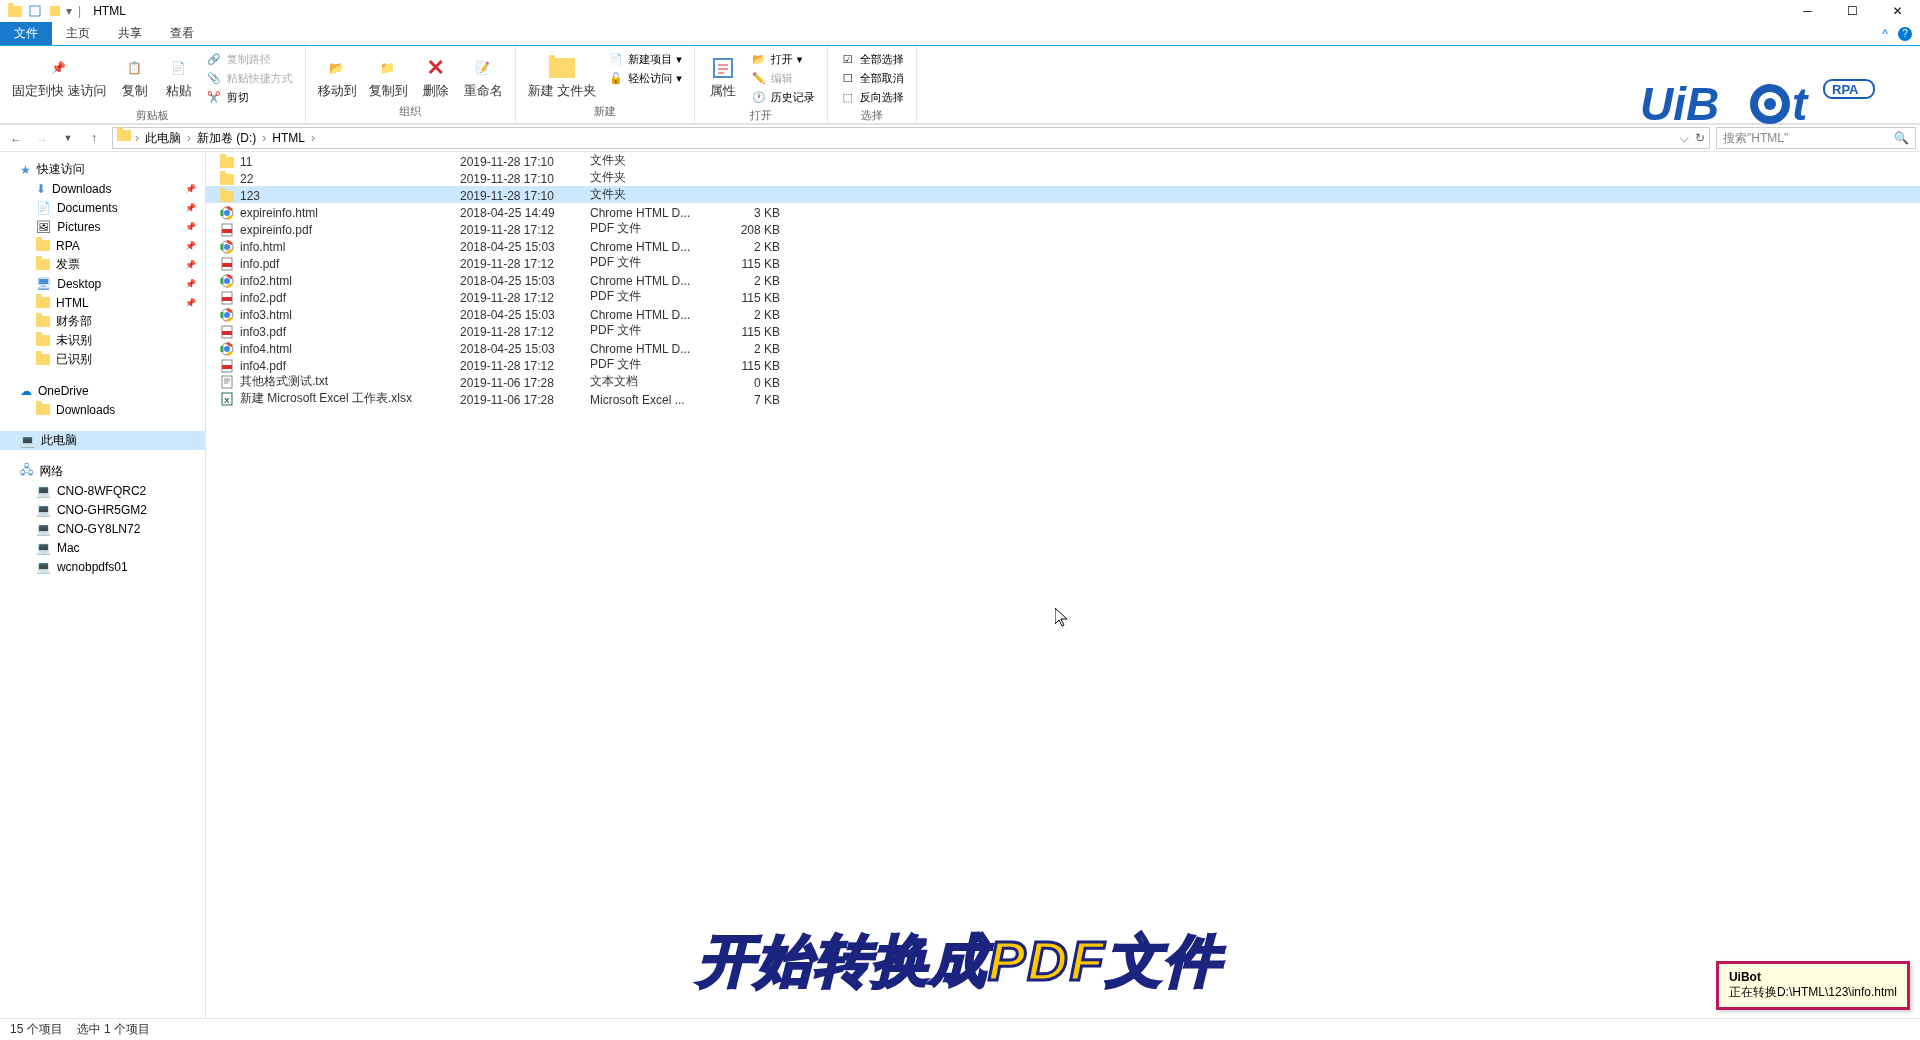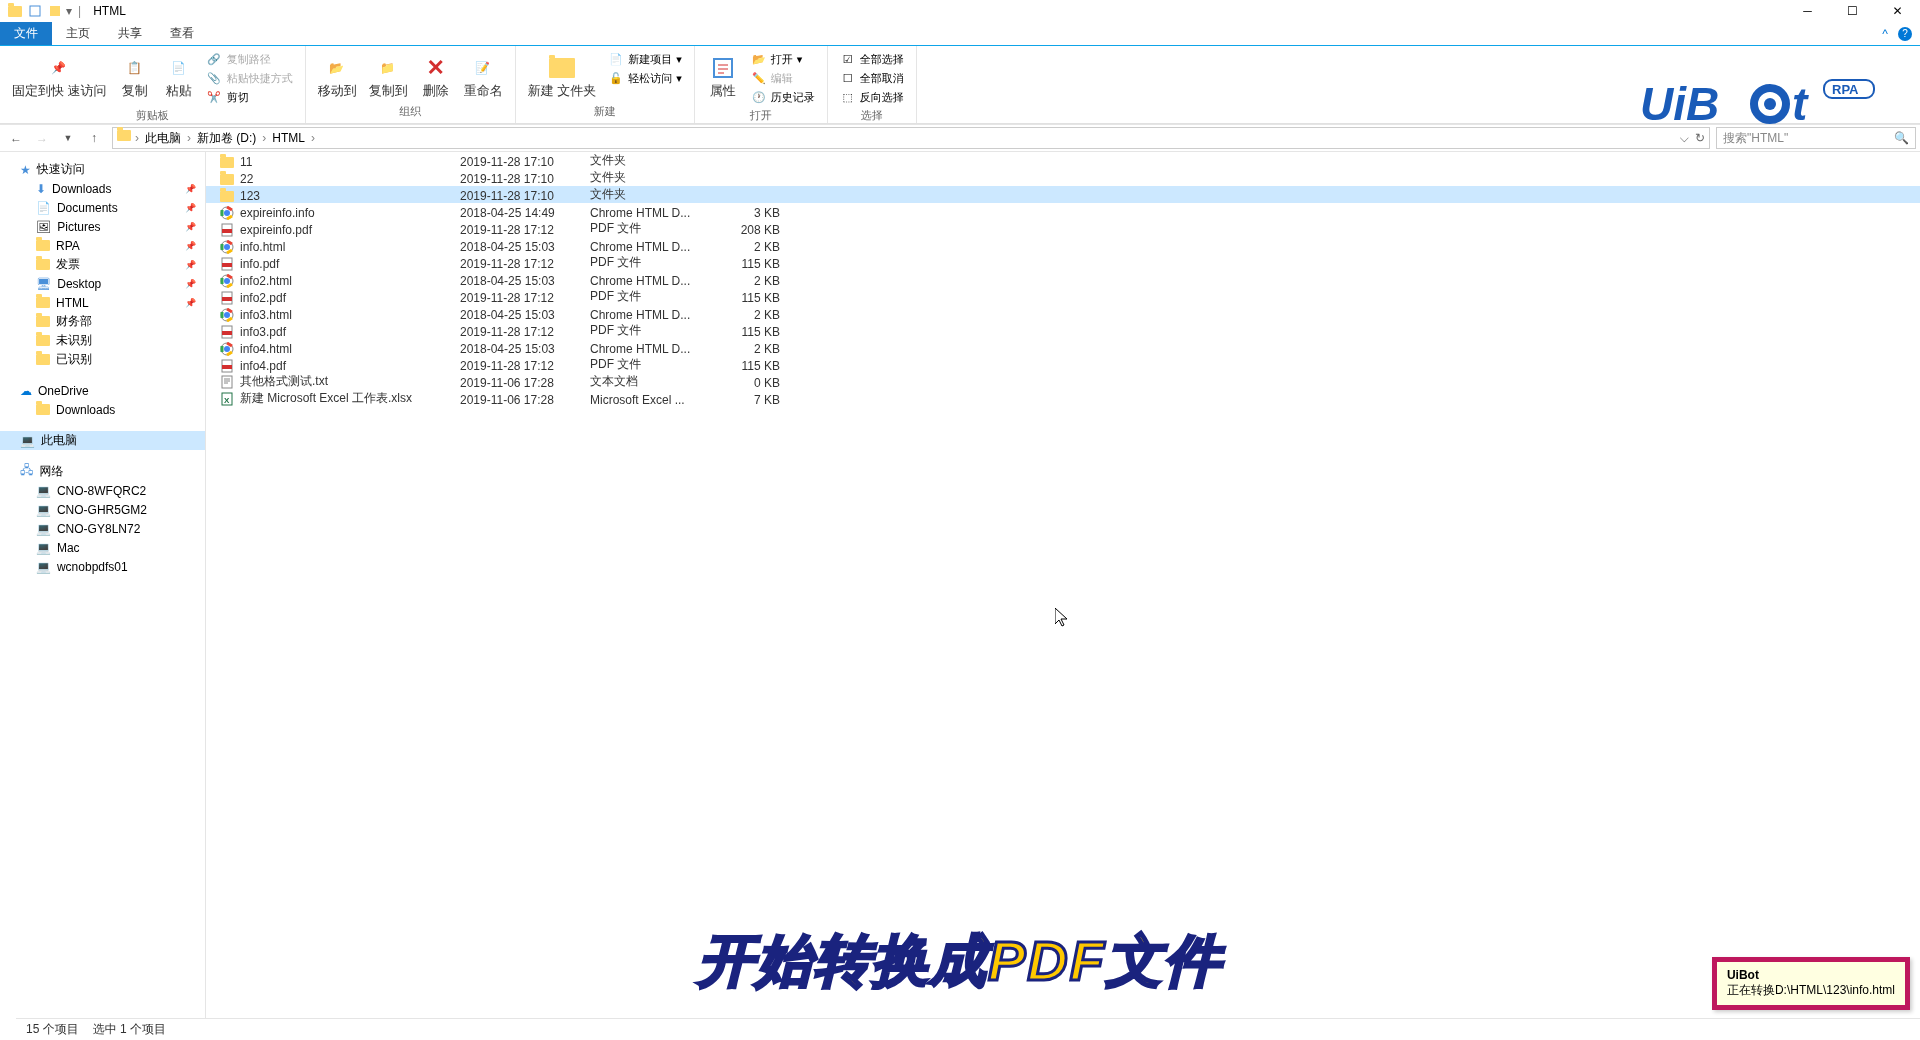--- a/index.html
+++ b/index.html
@@ -62,27 +62,27 @@
 .col-date { width: 130px; }
 .col-type { width: 120px; }
 .col-size { width: 70px; text-align: right; }
 .file-rows { flex: 1; }
 .file-row { display: flex; align-items: flex-end; height: 17px; padding-left: 14px; color: #333; }
 .file-row.selected { background: #cce8ff; }
 .file-row .fname { display: flex; align-items: center; gap: 6px; }
 .file-row .ficon { width: 14px; height: 14px; display:flex; align-items:center; justify-content:center; }
 
 
-.status-bar { position: absolute; bottom: 0; left: 16px; right: 0; height: 22px; border-top: 1px solid #e5e5e5; display: flex; align-items: center; padding: 0 10px; background: #fff; color: #333; gap: 14px; }
+.status-bar { position: absolute; bottom: 0; left: 0; right: 0; height: 22px; border-top: 1px solid #e5e5e5; display: flex; align-items: center; padding: 0 10px; background: #fff; color: #333; gap: 14px; }
 
 
 .overlay-text { position: absolute; left: 50%; transform: translateX(-50%); bottom: 40px; font-size: 56px; font-weight: 900; color: #ffc800; -webkit-text-stroke: 3px #1a237e; letter-spacing: 2px; font-style: italic; white-space: nowrap; }
 
 
-.notification { position: absolute; right: 10px; bottom: 30px; border: 5px solid #be185d; background: #ffffe1; padding: 6px 10px; box-shadow: 2px 2px 4px rgba(0,0,0,0.2); }
+.notification { position: absolute; right: 10px; bottom: 30px; border: 3px solid #be185d; background: #ffffe1; padding: 6px 10px; box-shadow: 2px 2px 4px rgba(0,0,0,0.2); }
 .notification .ntitle { font-weight: bold; }
 
 
 .folder-shape { width: 14px; height: 11px; background: #ffd86b; border-radius: 1px; position: relative; }
 .folder-shape::before { content:''; position:absolute; top:-3px; left:0; width:6px; height:3px; background:#ffd86b; border-radius:1px 1px 0 0; }
 svg { display: block; }
 </style>
 </head>
 <body>
 
@@ -432,21 +432,21 @@
           <div class="col-name fname">
             <span class="ficon">
               <svg width="14" height="14">
                 <circle cx="7" cy="7" r="6" fill="#fff" stroke="#888"></circle>
                 <circle cx="7" cy="7" r="3" fill="#4285f4"></circle>
                 <path d="M7 1 L12 4" stroke="#ea4335" stroke-width="3"></path>
                 <path d="M12 10 L7 13" stroke="#fbbc05" stroke-width="3"></path>
                 <path d="M2 10 L2 4" stroke="#34a853" stroke-width="3"></path>
               </svg>
             </span>
-            <span>expireinfo.info</span>
+            <span>expireinfo.html</span>
           </div>
           <div class="col-date">2018-04-25 14:49</div>
           <div class="col-type">Chrome HTML D...</div>
           <div class="col-size">3 KB</div>
         </div>
         <div class="file-row">
           <div class="col-name fname">
             <span class="ficon">
               <svg width="14" height="14">
                 <rect x="2" y="1" width="10" height="12" fill="#fff" stroke="#888"></rect>

